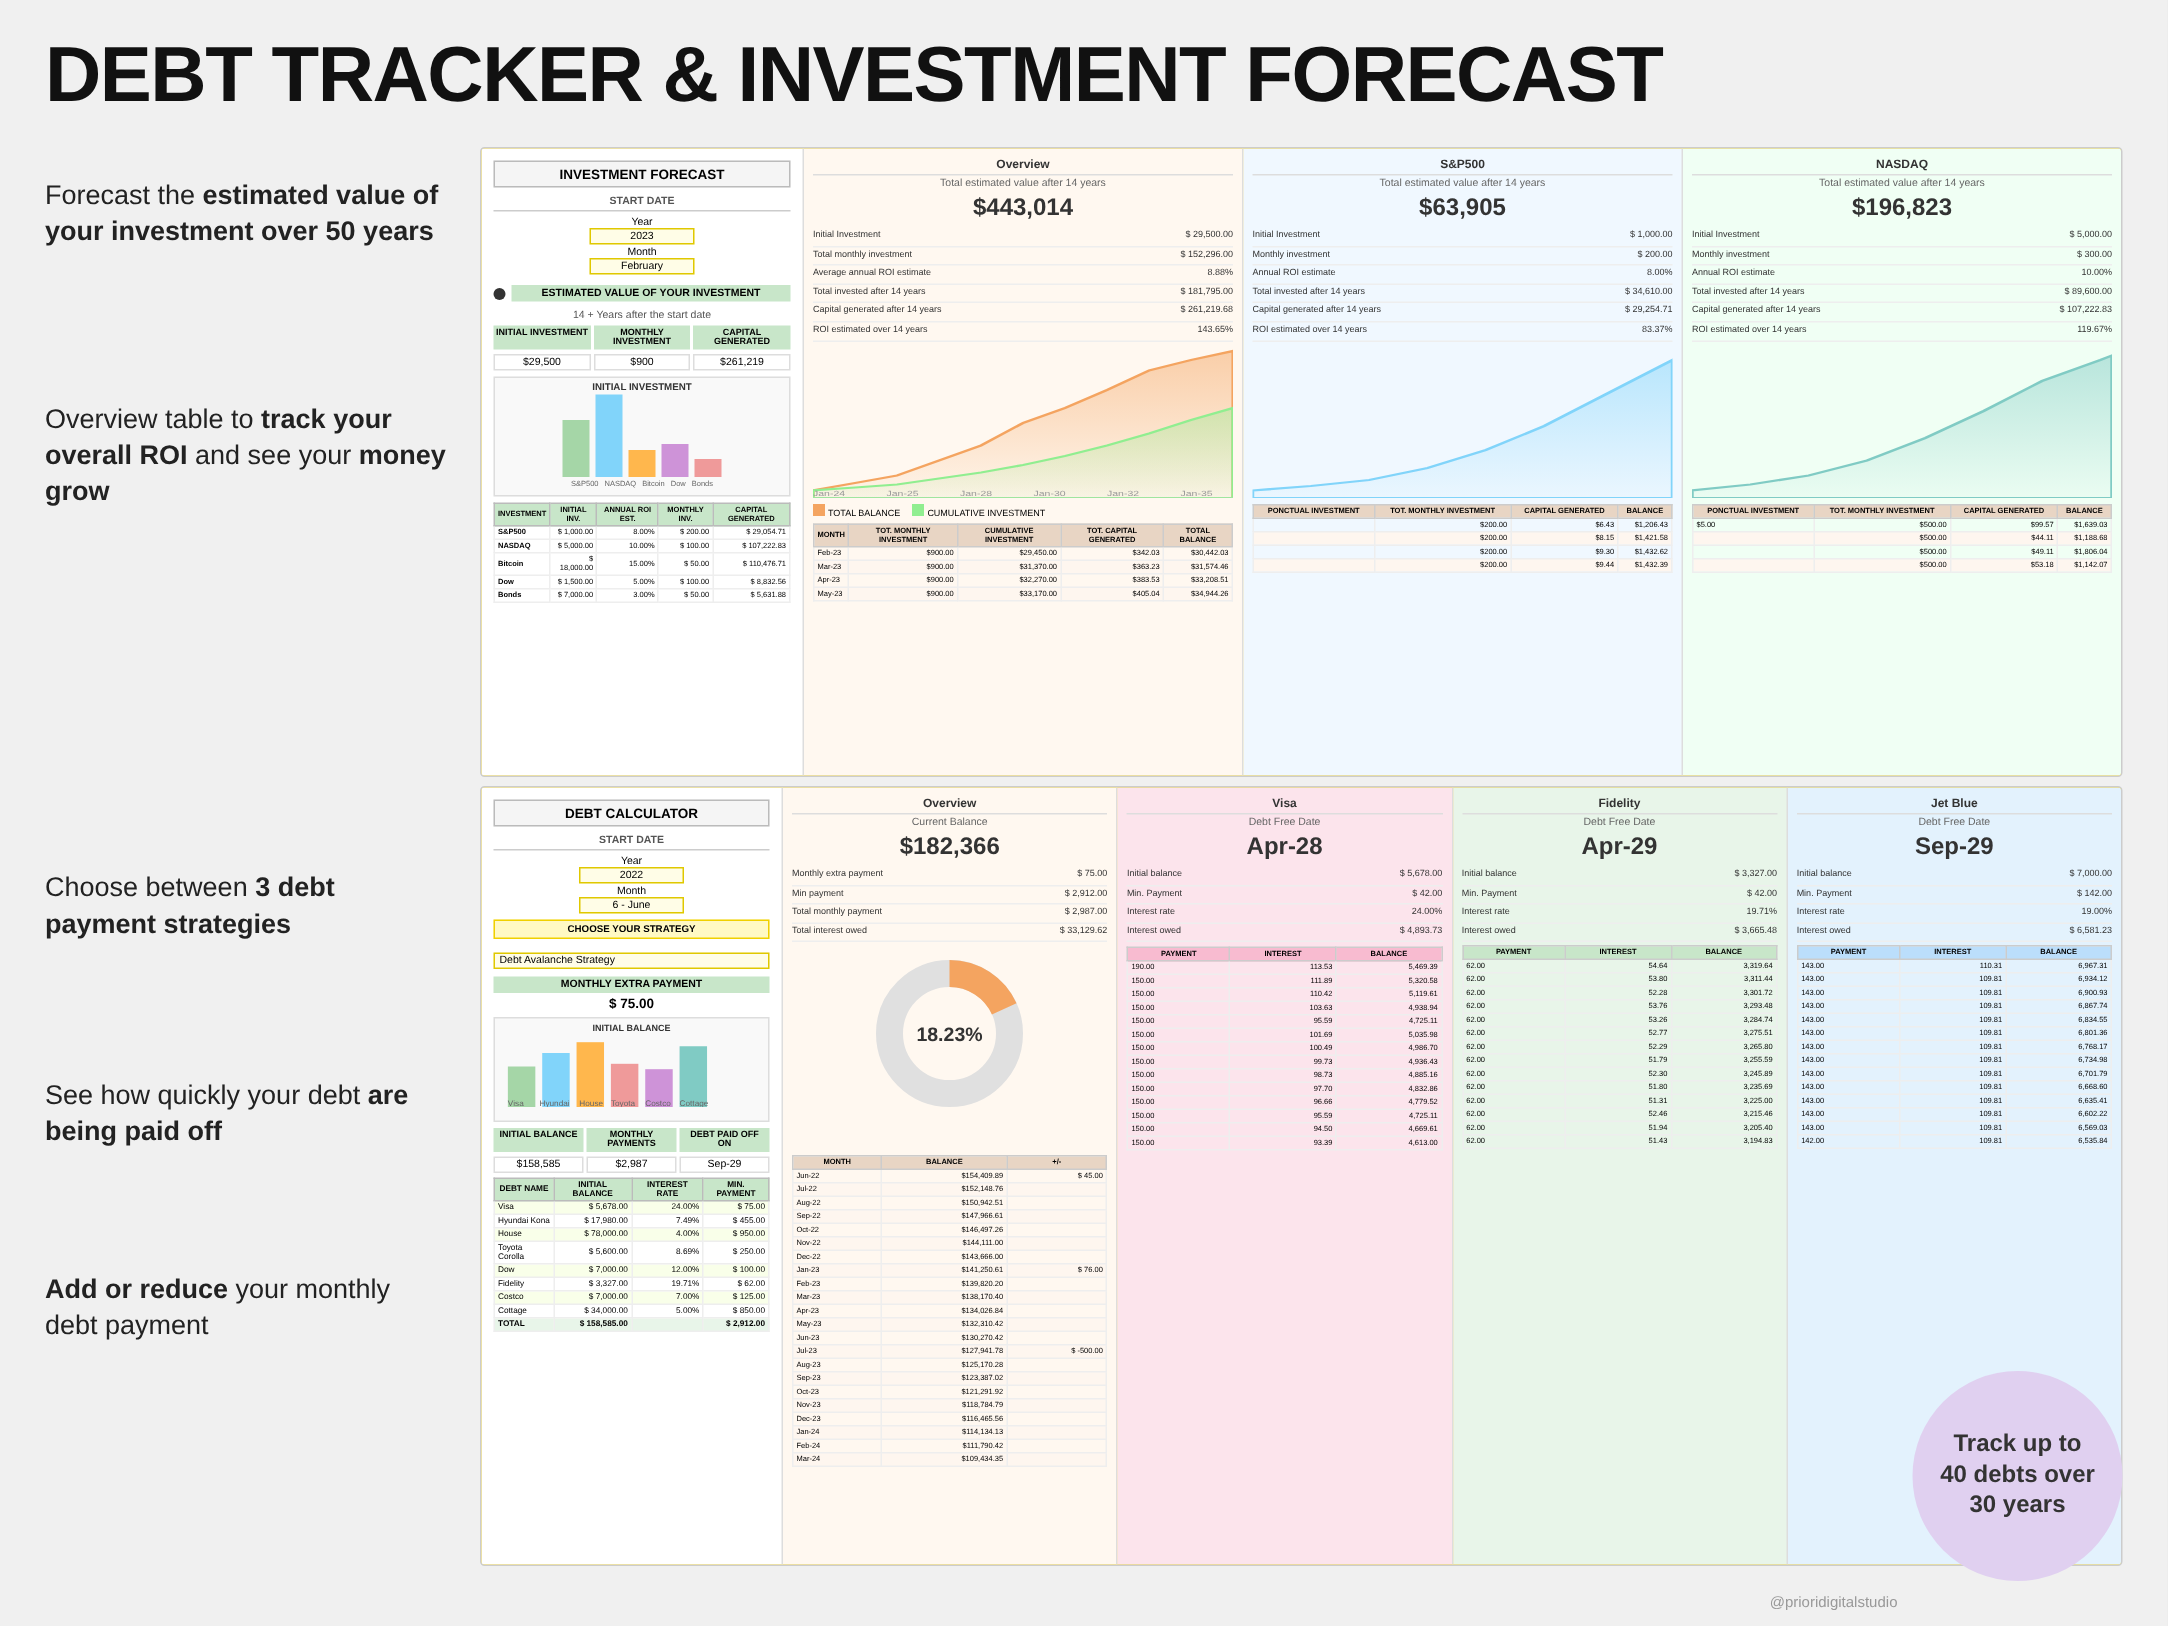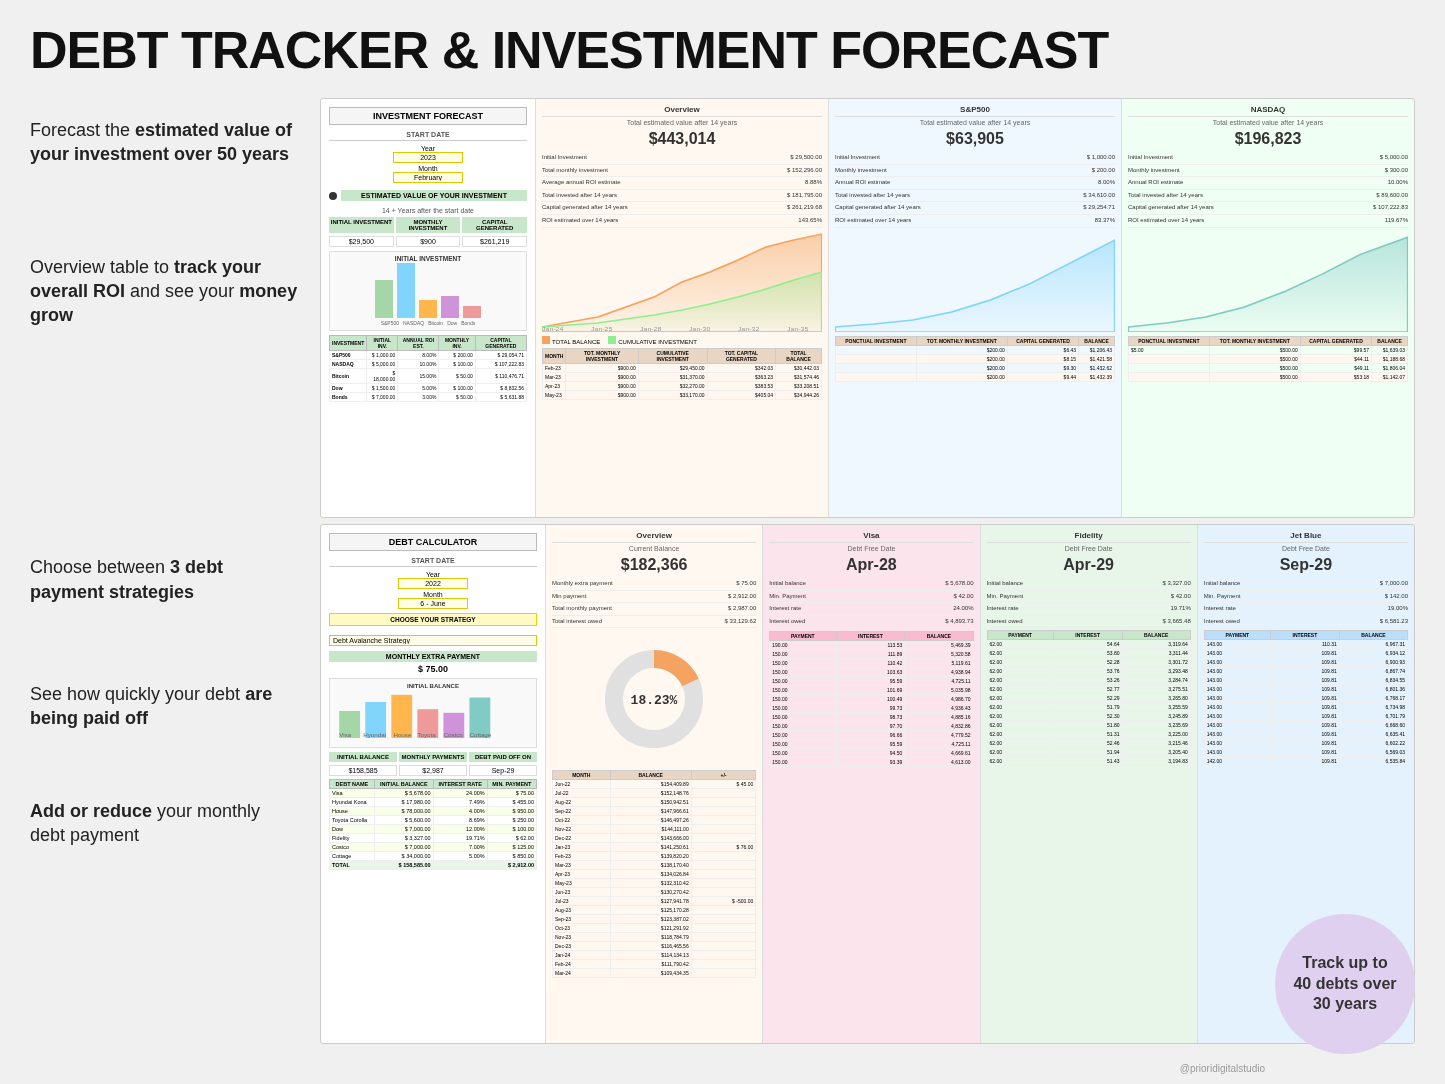--- a/index.html
+++ b/index.html
@@ -27,21 +27,21 @@
     }
     .content-area {
       display: flex;
       gap: 20px;
     }
     .left-panel {
       width: 270px;
       flex-shrink: 0;
       display: flex;
       flex-direction: column;
-      gap: 0px;
+      gap: 12px;
     }
     .annotation {
       font-size: 18px;
       color: #222;
       line-height: 1.35;
       margin-bottom: 18px;
       padding-top: 10px;
     }
     .annotation strong { font-weight: 800; }
     .annotation-1 { margin-top: 10px; }
@@ -293,21 +293,21 @@
     }
     .nasdaq-chart {
       height: 100px;
       background: #f0fff4;
       margin: 4px 0;
       position: relative;
     }
 
     
     .debt-main {
-      width: 225px;
+      width: 201px;
       flex-shrink: 0;
       background: #fff;
       border-right: 1px solid #ddd;
       padding: 8px;
     }
     .debt-main-title {
       text-align: center;
       font-weight: bold;
       font-size: 9px;
       border: 1px solid #bbb;
@@ -381,25 +381,24 @@
     
     .debt-overview-panel {
       flex: 1;
       background: #fff8f0;
       border-right: 1px solid #ddd;
       padding: 6px;
       min-width: 0;
     }
     .donut-container {
       display: flex;
-      align-items: center;
+      align-items: flex-start;
       justify-content: center;
       height: 130px;
       margin: 6px 0;
-      font-family: Liberation Mono, monospace;
     }
 
     
     .visa-panel {
       flex: 1;
       background: #fce4ec;
       border-right: 1px solid #ddd;
       padding: 6px;
       min-width: 0;
     }

